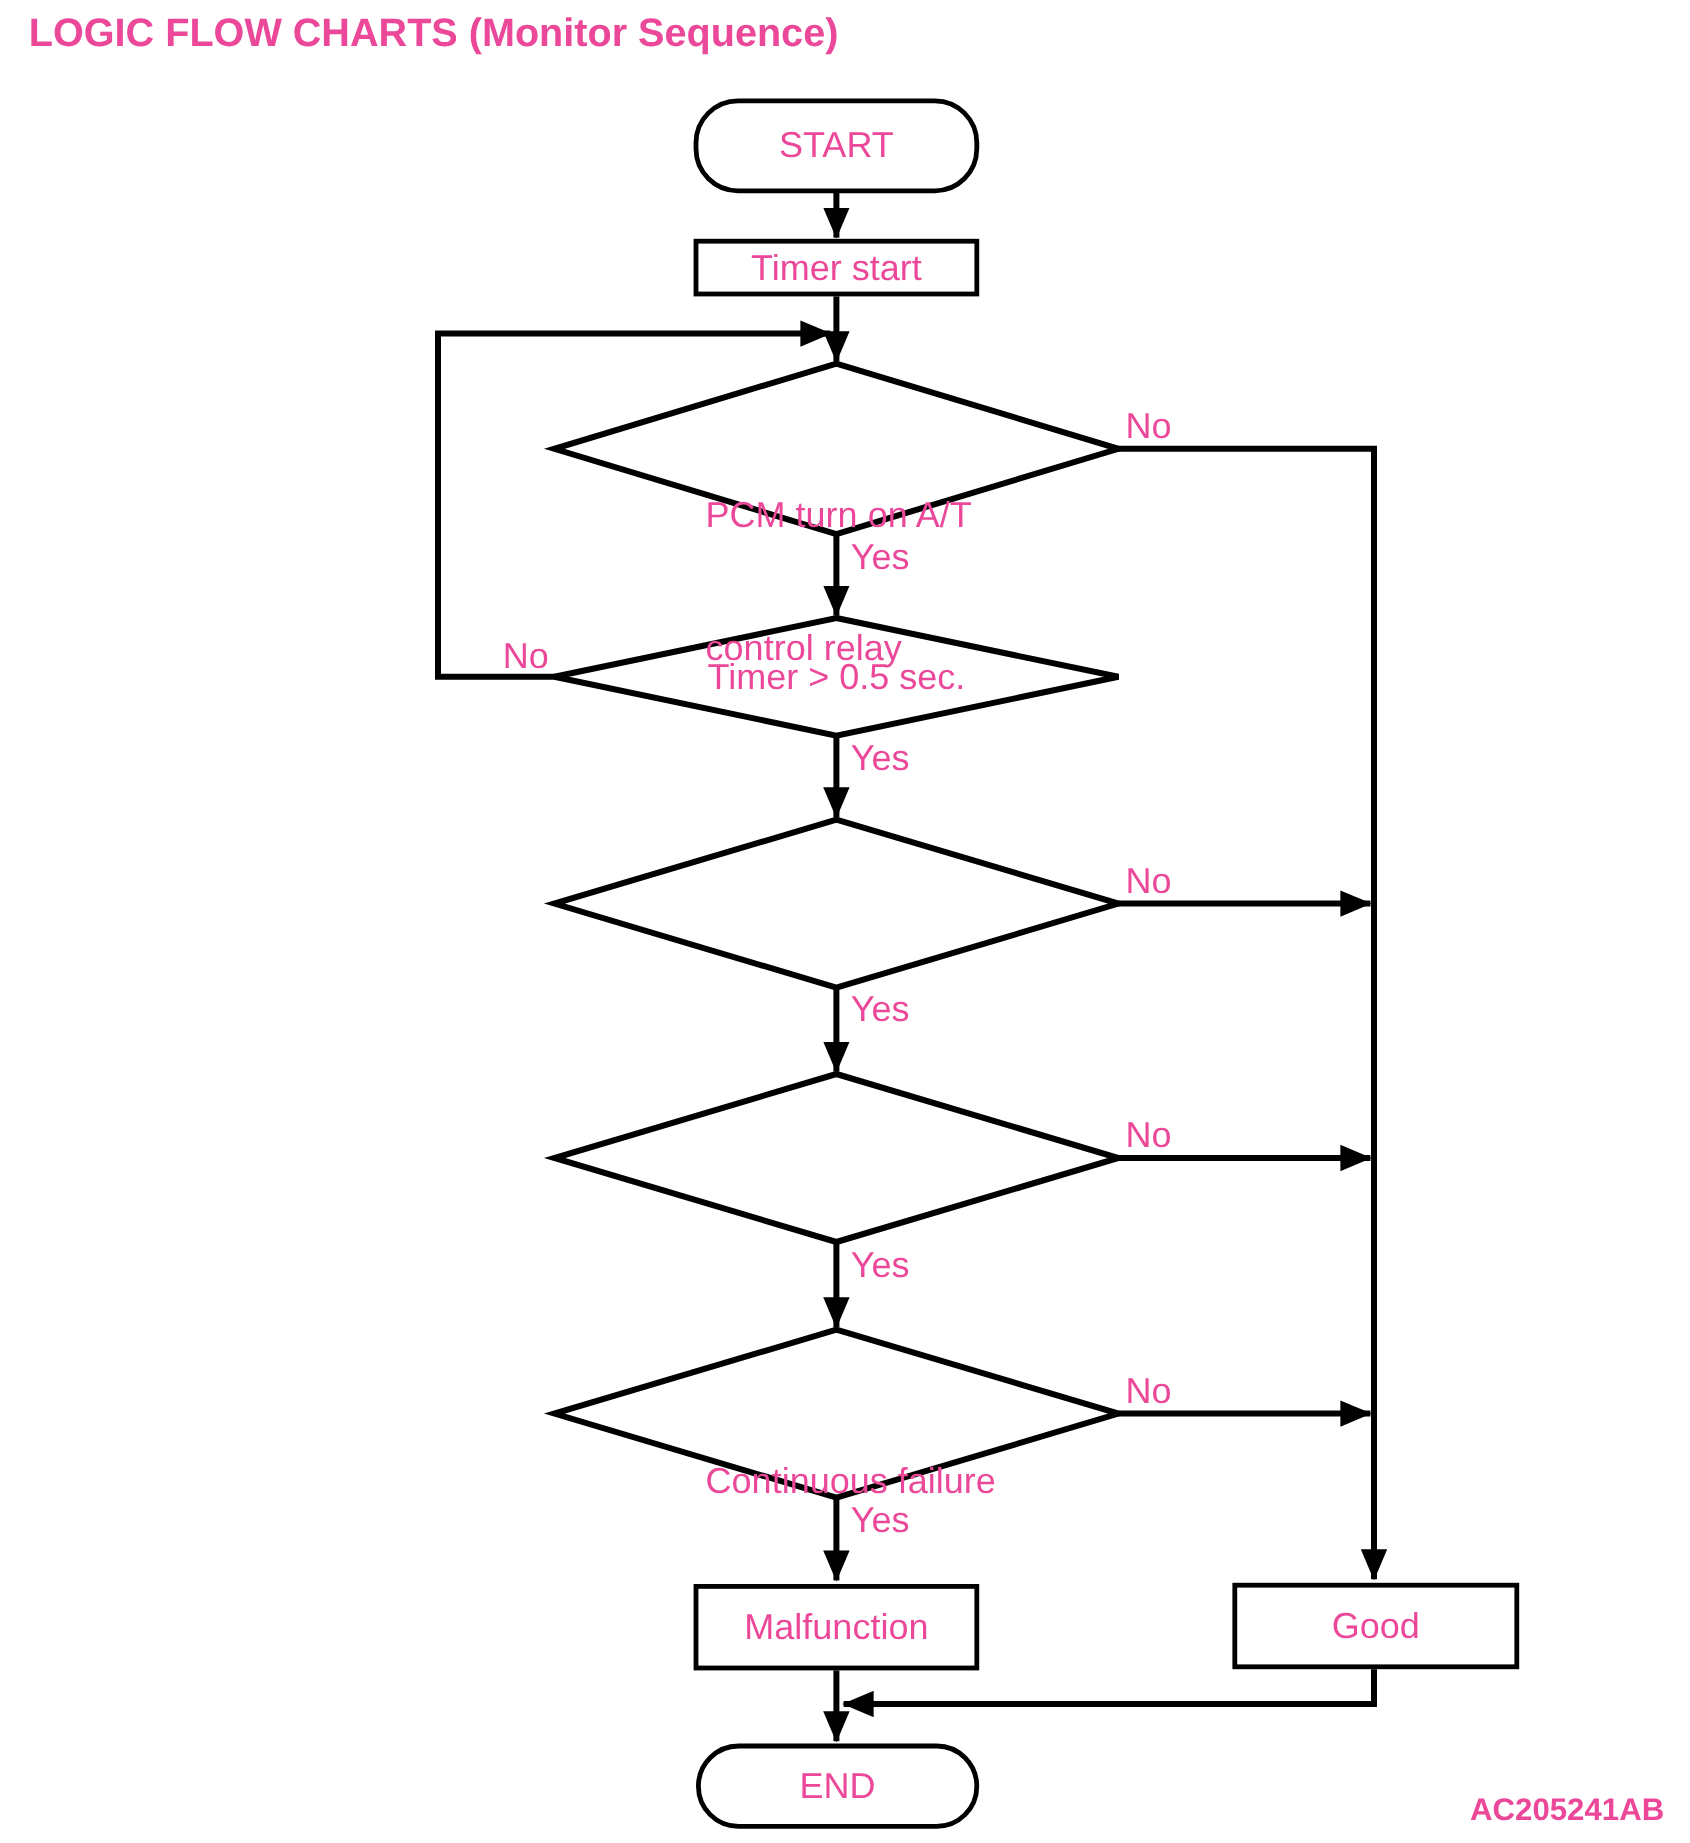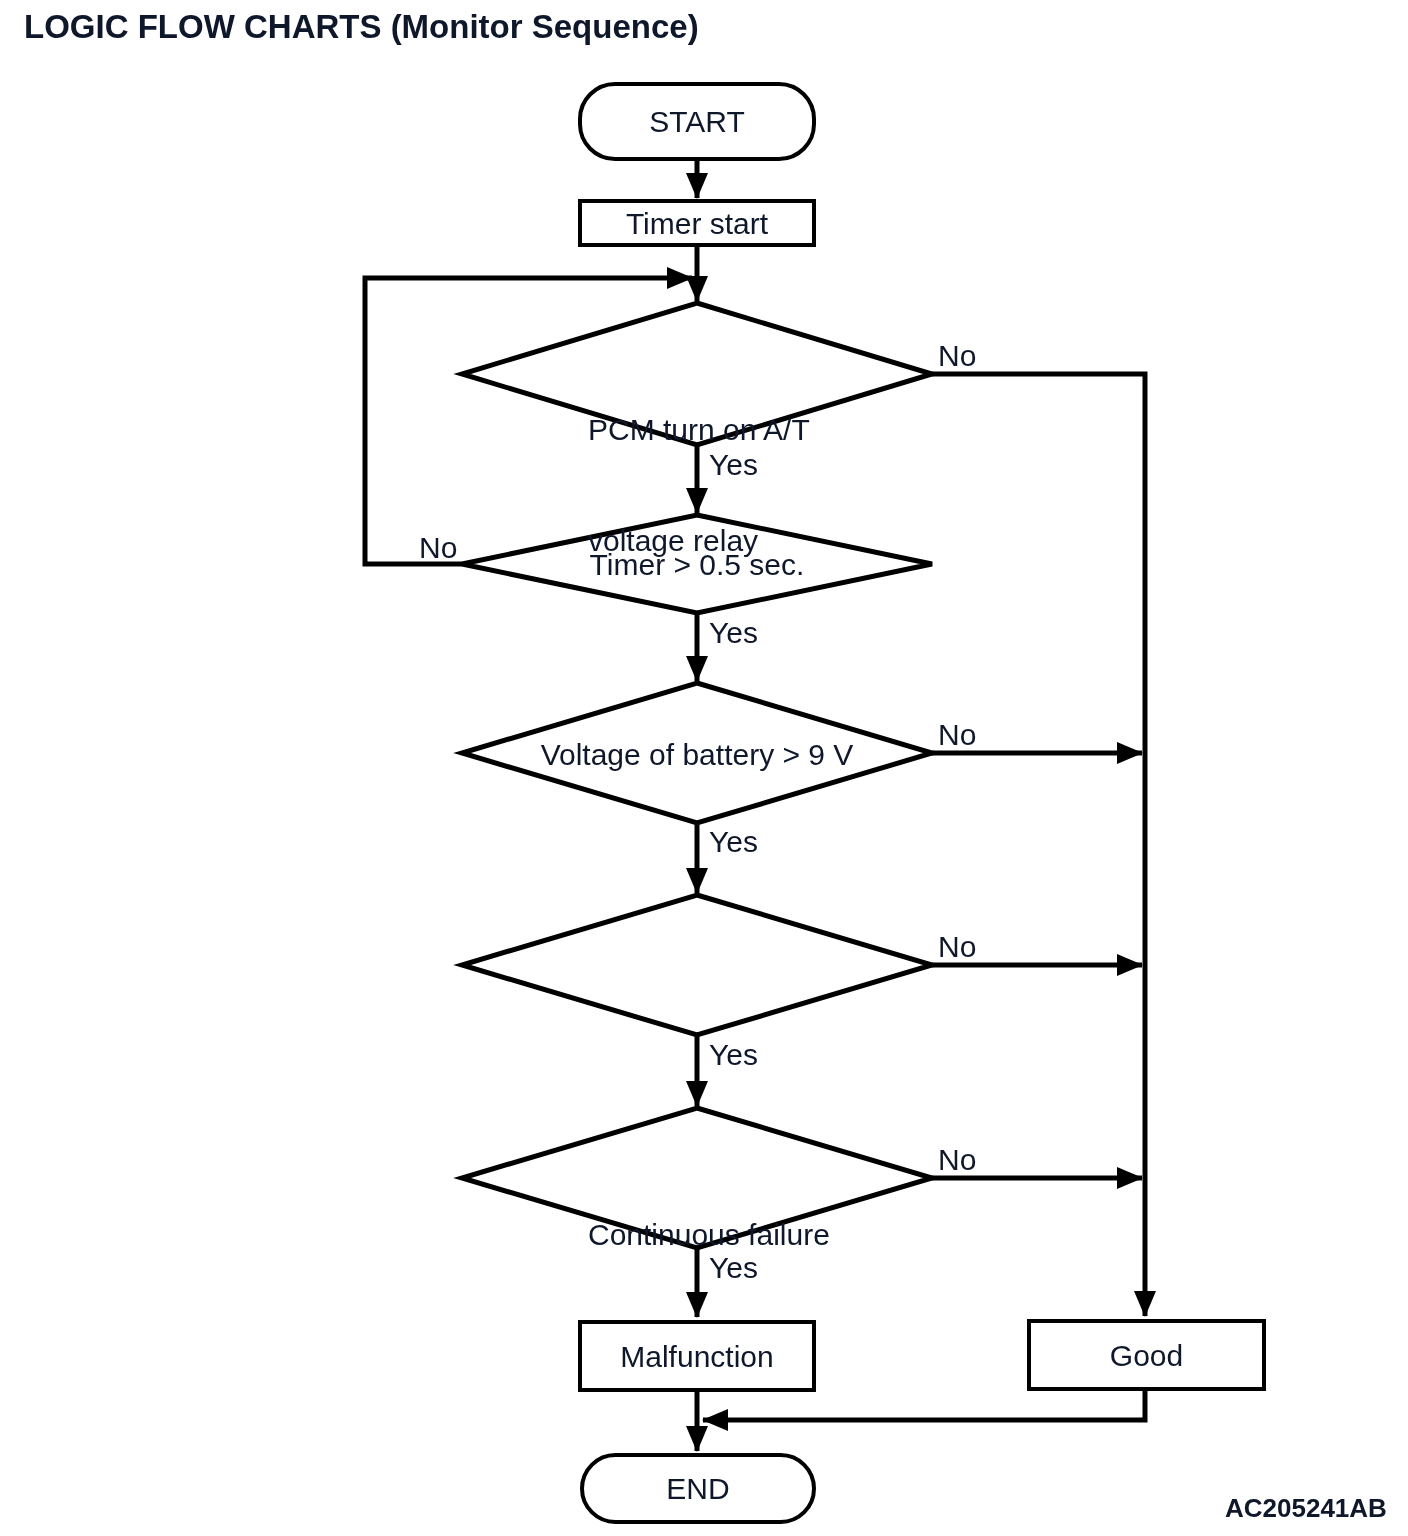--- a/index.html
+++ b/index.html
@@ -1,18 +1,18 @@
 <!DOCTYPE html>
 <html><head>
 <meta charset="utf-8">
 <style>
   html,body { margin:0; padding:0; background:#ffffff; }
   .page {
     position:relative; width:1408px; height:1536px;
-    background:#ffffff; color:#0f172a;
+    background:#ffffff; color:#ec4899;
     font-family:"Liberation Sans", sans-serif; overflow:hidden;
   }
   .title {
     position:absolute; left:24px; top:8px;
     font-size:33px; font-weight:bold; white-space:nowrap;
   }
   .connectors { position:absolute; left:0; top:0; }
   .node {
     position:absolute; box-sizing:border-box;
     border:4px solid #000000; background:#ffffff;
@@ -74,26 +74,25 @@
   <div class="node" style="left:578px; top:199px; width:238px; height:48px;">Timer start</div>
 
   <div class="node" style="left:578px; top:1320px; width:238px; height:72px;">Malfunction</div>
 
   <div class="node" style="left:1027px; top:1319px; width:239px; height:72px;">Good</div>
 
   <div class="node stadium" style="left:580px; top:1453px; width:236px; height:71px;">END</div>
 
   <div class="lbl" style="left:588px; top:337px;">
     <div>PCM turn on A/T</div>
-    <div>voltage relay</div>
+    <div>control relay</div>
   </div>
 
   <div class="lbl center" style="left:462px; top:546px; width:470px;">Timer &gt; 0.5 sec.</div>
 
-  <div class="lbl center" style="left:462px; top:736px; width:470px;">Voltage of battery &gt; 9 V</div>
 
 
   <div class="lbl" style="left:588px; top:1142px;">
     <div>Continuous failure</div>
   </div>
 
   <span class="lbl" style="left:709px; top:446px;">Yes</span>
   <span class="lbl" style="left:709px; top:614px;">Yes</span>
   <span class="lbl" style="left:709px; top:823px;">Yes</span>
   <span class="lbl" style="left:709px; top:1036px;">Yes</span>

